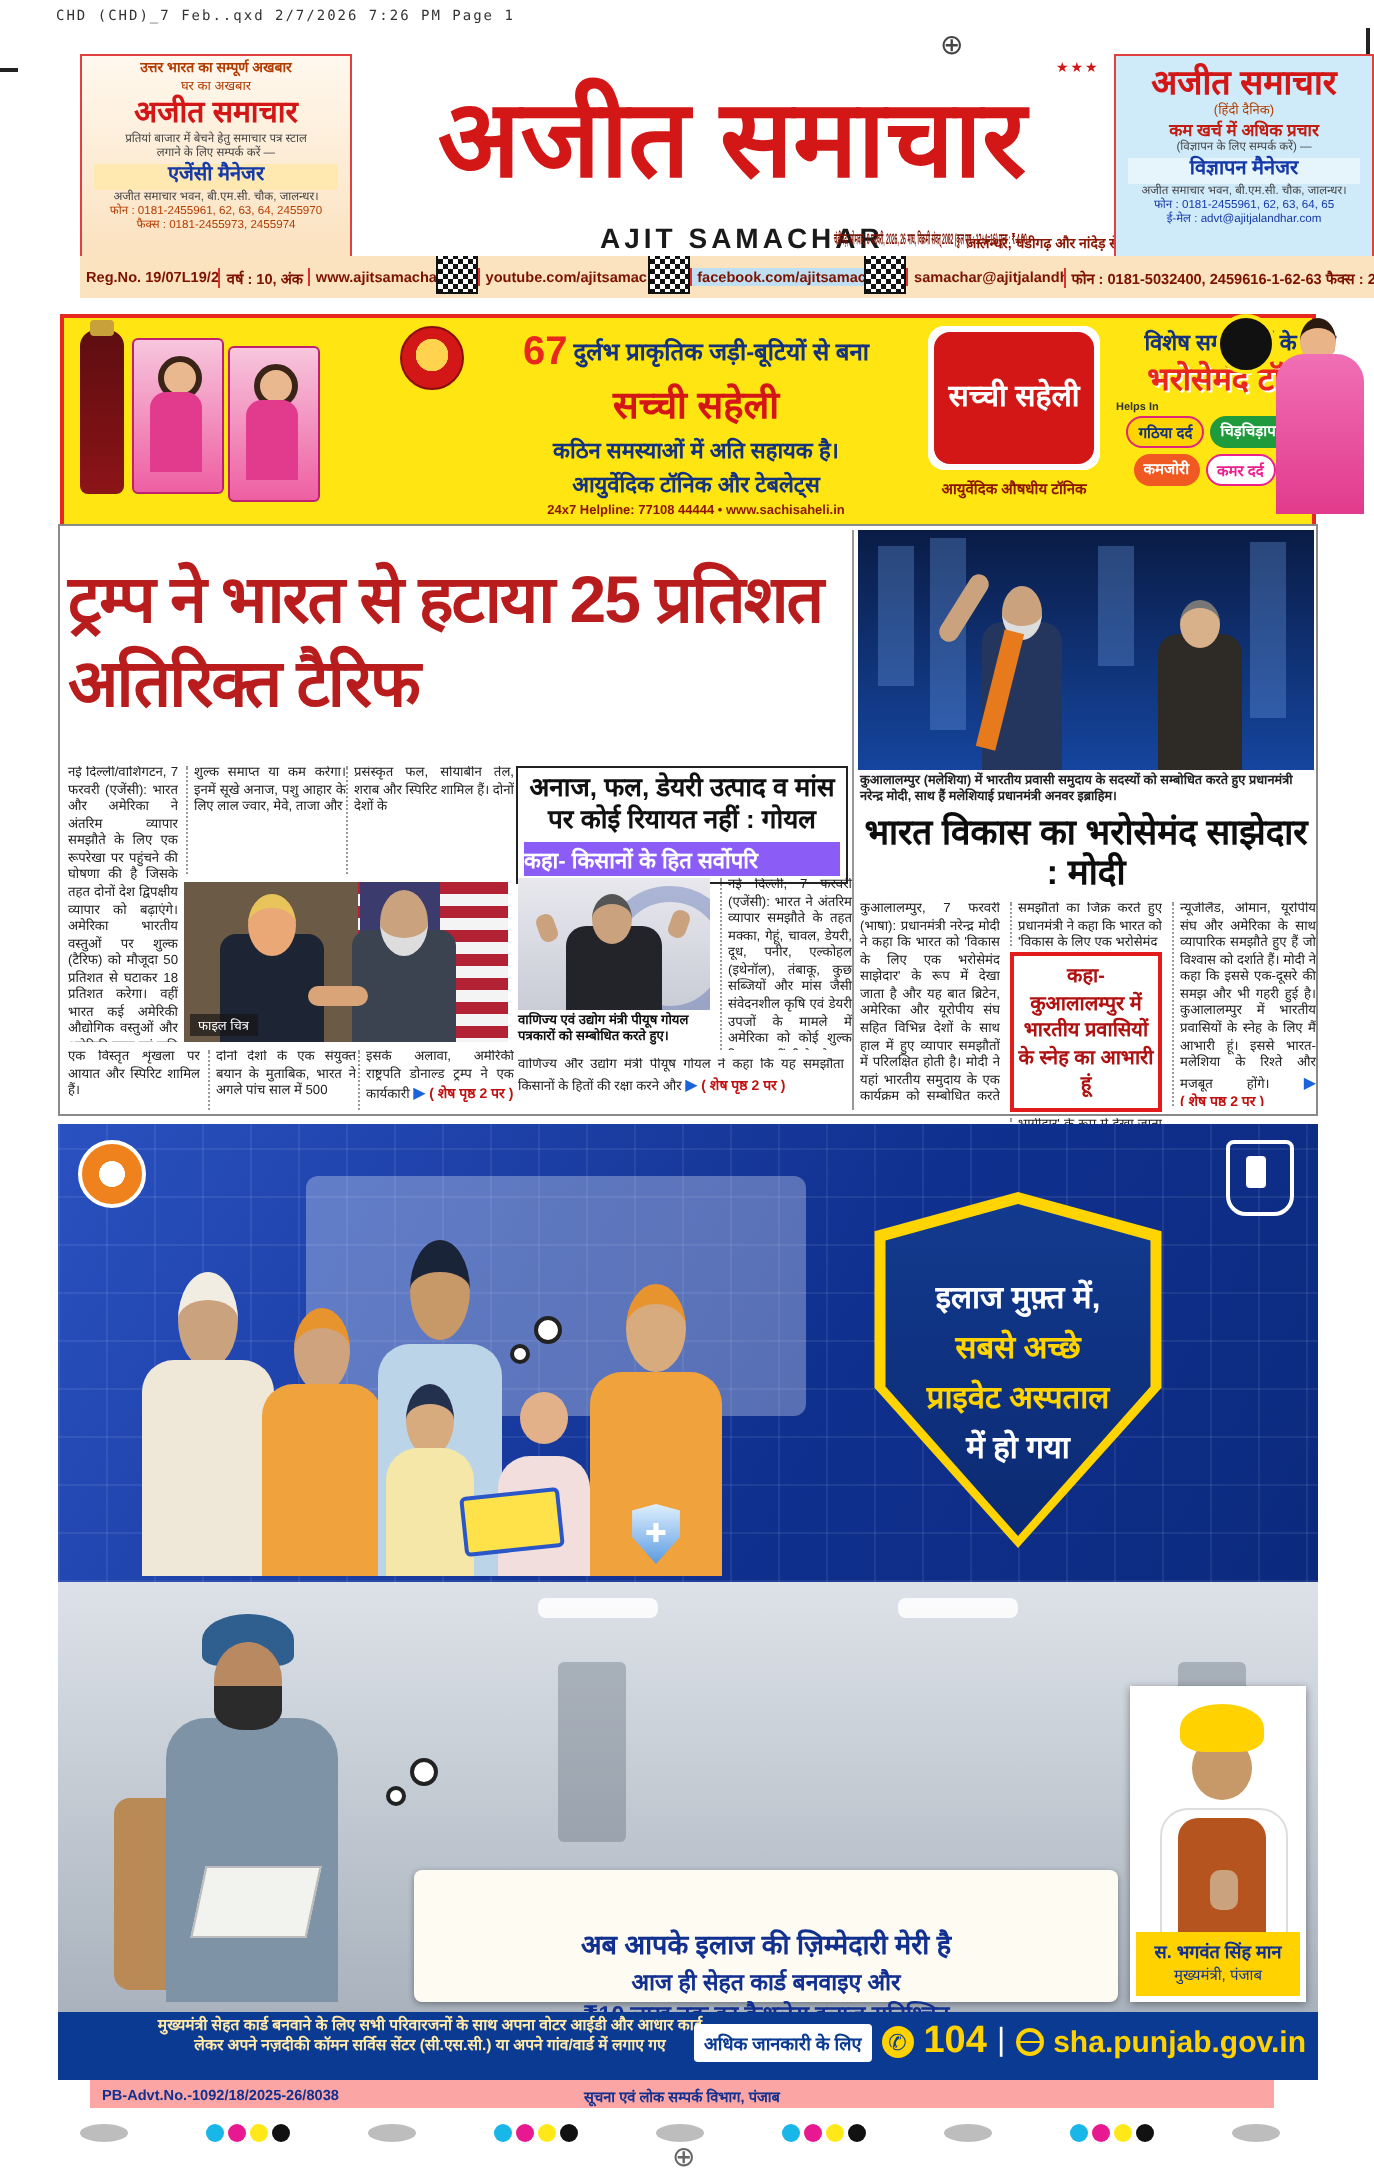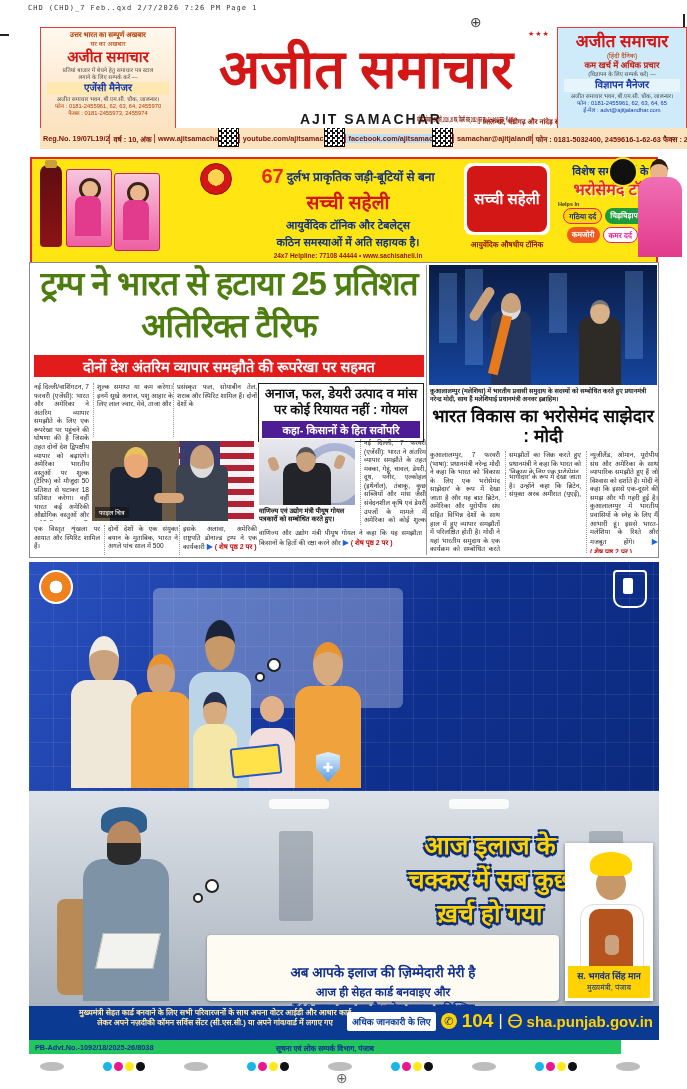--- a/index.html
+++ b/index.html
@@ -71,42 +71,42 @@
   .p3{background:#f05a22;color:#fff;}
   .p4{background:#fff;color:#ec1f8f;border:1.5px solid #ec1f8f;}
   .p5{background:#f2539f;color:#ffe512;}
   .model{left:600px;top:-6px;width:56px;height:104px;overflow:hidden;}
   .model .head{position:absolute;left:18px;top:6px;width:18px;height:18px;border-radius:50%;background:#e9b488;border-top:5px solid #2b1a10;}
   .model .body{position:absolute;left:6px;top:24px;width:44px;height:80px;border-radius:14px 14px 0 0;background:linear-gradient(#f06fb4,#e23a8c);}
   .offerbadge{left:576px;top:-2px;width:26px;height:26px;border-radius:50%;background:#111;border:2px solid #ffe512;}
   
   .news{left:29px;top:262px;width:630px;height:296px;border:1.5px solid #8a8a8a;box-sizing:border-box;background:#fff;}
   .vline{left:396px;top:2px;width:1px;height:290px;background:#999;}
-  .lead-h{left:4px;top:0;width:390px;font-size:33px;font-weight:bold;color:#4d7c0f;line-height:1.26;text-align:center;letter-spacing:-1px;}
+  .lead-h{left:4px;top:16px;width:390px;font-size:33px;font-weight:bold;color:#b91c1c;line-height:1.26;text-align:left;letter-spacing:-1px;}
   .lead-sub{left:4px;top:92px;width:390px;height:22px;background:#e31b1b;color:#fff;font-size:14.5px;font-weight:bold;
             display:flex;align-items:center;justify-content:center;}
   .body-col{font-size:6.6px;color:#222;line-height:1.3;text-align:justify;overflow:hidden;}
   .dcol{border-left:1px dotted #999;padding-left:3px;}
   .t-photo{left:62px;top:178px;width:162px;height:80px;background:#6b5a46;overflow:hidden;}
   .t-flag{position:absolute;right:0;top:0;width:46%;height:100%;
           background:repeating-linear-gradient(180deg,#b22234 0 6px,#f4f4f4 6px 12px);}
   .t-canton{position:absolute;right:34px;top:0;width:40px;height:34px;background:#3c3b6e;}
   .fig{position:absolute;border-radius:8px 8px 0 0;}
   .t-trump{left:18px;top:26px;width:52px;height:54px;background:#1d2433;}
   .t-trump .hd{position:absolute;left:14px;top:-20px;width:24px;height:24px;border-radius:50%;background:#eaa876;border-top:7px solid #e8c45a;}
   .t-modi{left:84px;top:24px;width:52px;height:56px;background:#3c4350;}
   .t-modi .hd{position:absolute;left:14px;top:-20px;width:24px;height:24px;border-radius:50%;background:#caa27e;border-bottom:9px solid #ddd;}
   .t-hands{position:absolute;left:62px;top:52px;width:30px;height:10px;background:#d9a477;border-radius:5px;}
   .pcap{position:absolute;left:3px;bottom:3px;background:rgba(20,20,20,.65);color:#fff;font-size:6.5px;padding:1px 4px;}
   .cont{color:#c01212;font-weight:bold;font-size:7px;white-space:nowrap;}
   .tri{color:#1a63d8;font-size:8px;}
   
   .g-hbox{left:228px;top:120px;width:166px;border:1.5px solid #222;box-sizing:border-box;background:#fff;}
   .g-h{font-size:13px;font-weight:bold;color:#111;text-align:center;line-height:1.25;padding:2px 1px;}
-  .g-sub{margin:0 3px 3px;background:#4c1d95;color:#fff;font-size:11px;font-weight:bold;text-align:center;padding:1px 0;}
+  .g-sub{margin:0 3px 3px;background:#8b5cf6;color:#fff;font-size:11px;font-weight:bold;text-align:left;padding:1px 0;}
   .g-photo{left:229px;top:176px;width:96px;height:66px;background:linear-gradient(#e8e8ee,#c9ccd6);overflow:hidden;}
   .g-chakra{position:absolute;right:-14px;top:4px;width:52px;height:52px;border-radius:50%;border:8px solid rgba(40,70,160,.3);}
   .g-man{position:absolute;left:24px;top:24px;width:48px;height:42px;border-radius:10px 10px 0 0;background:#23242a;}
   .g-man .hd{position:absolute;left:13px;top:-16px;width:20px;height:20px;border-radius:50%;background:#caa27e;border-top:5px solid #555;}
   .g-hand{position:absolute;width:9px;height:14px;background:#caa27e;border-radius:4px;}
   .g-cap{left:229px;top:244px;width:98px;font-size:6.6px;font-weight:bold;color:#111;line-height:1.25;}
   
   .m-photo{left:399px;top:2px;width:228px;height:120px;background:linear-gradient(#0a1c46,#15459e);overflow:hidden;}
   .m-bld{position:absolute;top:8px;width:18px;background:rgba(120,170,240,.3);}
   .m-modi{position:absolute;left:62px;top:46px;width:40px;height:74px;border-radius:10px 10px 0 0;background:#24365e;}
@@ -183,21 +183,21 @@
   .notes{position:absolute;left:8px;top:2px;width:356px;text-align:center;font-size:7.8px;font-weight:bold;color:#ffe9a8;line-height:1.3;}
   .infocl{position:absolute;right:6px;top:4px;display:flex;align-items:center;gap:5px;}
   .infolabel{background:#fff;color:#0b3a93;font-size:9px;font-weight:bold;padding:3px 5px;border-radius:2px;}
   .phic{width:16px;height:16px;border-radius:50%;background:#ffd200;color:#0b3a93;font-size:11px;font-weight:bold;
         display:flex;align-items:center;justify-content:center;}
   .phnum{color:#ffd200;font-size:19px;font-weight:bold;}
   .pipe{color:#fff;font-size:16px;}
   .globe{width:14px;height:14px;border-radius:50%;border:2px solid #ffd200;box-sizing:border-box;
          background:linear-gradient(transparent 45%,#ffd200 45% 55%,transparent 55%);}
   .site{color:#ffd200;font-size:15px;font-weight:bold;}
-  .g-yellow{position:absolute;left:0;top:478px;width:592px;height:14px;background:#22c55e;color:#12308f;font-size:7.3px;font-weight:bold;}
+  .g-yellow{position:absolute;left:16px;top:478px;width:592px;height:14px;background:#fca5a5;color:#12308f;font-size:7.3px;font-weight:bold;}
   .advt{position:absolute;left:6px;top:3px;}
   .dept{position:absolute;left:0;top:3px;width:100%;text-align:center;}
   
   .marks{left:40px;top:1062px;width:600px;display:flex;align-items:center;justify-content:space-between;}
   .oval{width:24px;height:9px;border-radius:50%;background:#bdbdbd;}
   .dots{display:flex;gap:2px;}
   .dot{width:9px;height:9px;border-radius:50%;}
   .dc{background:#18b7e8;} .dm{background:#e81890;} .dy{background:#ffe818;} .dk{background:#111;}
   .botcross{left:336px;top:1070px;font-size:14px;color:#666;}
 </style>
@@ -260,22 +260,22 @@
         <div class="dress"></div>
       </div>
     <div class="abs carton" style="left:82px;top:14px">
         <div class="face"></div>
         <div class="dress"></div>
       </div>
     <div class="abs seal"></div>
     <div class="abs s-text">
       <div class="s-l1"><span class="s-67">67</span><span>दुर्लभ प्राकृतिक जड़ी-बूटियों से बना</span></div>
       <div class="s-brand">सच्ची सहेली</div>
+      <div class="s-l2">कठिन समस्याओं में अति सहायक है।</div>
       <div class="s-l2">आयुर्वेदिक टॉनिक और टेबलेट्स</div>
-      <div class="s-l2">कठिन समस्याओं में अति सहायक है।</div>
       <div class="s-help">24x7 Helpline: 77108 44444 • www.sachisaheli.in</div>
     </div>
     <div class="abs s-logo">
       <div class="s-logo-in">सच्ची सहेली</div>
     </div>
     <div class="abs s-logosub">आयुर्वेदिक औषधीय टॉनिक</div>
     <div class="abs tonic">
       <div class="t-h1">विशेष समस्याओं के लिए</div>
       <div class="t-h2">भरोसेमंद टॉनिक</div>
       <div class="t-helps">Helps In</div>
@@ -292,21 +292,20 @@
     <div class="abs model">
       <div class="head"></div>
       <div class="body"></div>
     </div>
   </div>
 
   <div class="abs news">
     <div class="abs vline"></div>
 
     <div class="abs lead-h">ट्रम्प ने भारत से हटाया 25 प्रतिशत अतिरिक्त टैरिफ</div>
-    <div class="abs lead-sub">दोनों देश अंतरिम व्यापार समझौते की रूपरेखा पर सहमत</div>
     <div class="abs body-col" style="left:4px;top:120px;width:55px;height:138px">नई दिल्ली/वाशिंगटन, 7 फरवरी (एजेंसी): भारत और अमेरिका ने अंतरिम व्यापार समझौते के लिए एक रूपरेखा पर पहुंचने की घोषणा की है जिसके तहत दोनों देश द्विपक्षीय व्यापार को बढ़ाएंगे। अमेरिका भारतीय वस्तुओं पर शुल्क (टैरिफ) को मौजूदा 50 प्रतिशत से घटाकर 18 प्रतिशत करेगा। वहीं भारत कई अमेरिकी औद्योगिक वस्तुओं और अमेरिकी खाद्य एवं कृषि उत्पादों की</div>
     <div class="abs body-col dcol" style="left:63px;top:120px;width:76px;height:54px">शुल्क समाप्त या कम करेगा। इनमें सूखे अनाज, पशु आहार के लिए लाल ज्वार, मेवे, ताजा और</div>
     <div class="abs body-col dcol" style="left:143px;top:120px;width:80px;height:54px">प्रसंस्कृत फल, सोयाबीन तेल, शराब और स्पिरिट शामिल हैं। दोनों देशों के</div>
     <div class="abs t-photo">
       <div class="t-flag"></div>
       <div class="t-canton"></div>
       <div class="fig t-trump">
           <div class="hd"></div>
         </div>
       <div class="fig t-modi">
@@ -355,20 +354,21 @@
       </div>
       <div class="m-anwar">
           <div class="hd"></div>
         </div>
     </div>
     <div class="abs m-cap">कुआलालम्पुर (मलेशिया) में भारतीय प्रवासी समुदाय के सदस्यों को सम्बोधित करते हुए प्रधानमंत्री नरेन्द्र मोदी, साथ हैं मलेशियाई प्रधानमंत्री अनवर इब्राहिम।</div>
     <div class="abs m-head">भारत विकास का भरोसेमंद साझेदार : मोदी</div>
     <div class="abs body-col" style="left:400px;top:188px;width:70px;height:102px">कुआलालम्पुर, 7 फरवरी (भाषा): प्रधानमंत्री नरेन्द्र मोदी ने कहा कि भारत को 'विकास के लिए एक भरोसेमंद साझेदार' के रूप में देखा जाता है और यह बात ब्रिटेन, अमेरिका और यूरोपीय संघ सहित विभिन्न देशों के साथ हाल में हुए व्यापार समझौतों में परिलक्षित होती है। मोदी ने यहां भारतीय समुदाय के एक कार्यक्रम को सम्बोधित करते हुए कहा कि भारतीय प्रवासी भारत और मलेशिया के बीच एक मजबूत सेतु का काम करते हैं।</div>
     <div class="abs" style="left:475px;top:188px;width:76px;height:102px">
       <div class="body-col dcol" style="height:22px">समझौतों का जिक्र करते हुए प्रधानमंत्री ने कहा कि भारत को 'विकास के लिए एक भरोसेमंद</div>
+      <div class="m-quote">कहा- कुआलालम्पुर में भारतीय प्रवासियों के स्नेह का आभारी हूं</div>
       <div class="body-col dcol" style="height:24px">भागीदार' के रूप में देखा जाता है। उन्होंने कहा कि ब्रिटेन, संयुक्त अरब अमीरात (यूएई), ऑस्ट्रेलिया,</div>
     </div>
     <div class="abs body-col dcol" style="left:556px;top:188px;width:68px;height:102px">
       <span>न्यूजीलैंड, ओमान, यूरोपीय संघ और अमेरिका के साथ व्यापारिक समझौते हुए हैं जो विश्वास को दर्शाते हैं। मोदी ने कहा कि इससे एक-दूसरे की समझ और भी गहरी हुई है। कुआलालम्पुर में भारतीय प्रवासियों के स्नेह के लिए मैं आभारी हूं। इससे भारत-मलेशिया के रिश्ते और मजबूत होंगे।</span>
       <span class="tri">▶</span>
       <span class="cont">( शेष पृष्ठ 2 पर )</span>
     </div>
   </div>
 
   <div class="abs govt">
@@ -399,41 +399,46 @@
           <div class="bd" style="height:60px;background:#f3dede"></div>
         </div>
         <div class="person" style="left:252px;top:48px;width:66px;height:152px">
           <div class="hd" style="top:6px;width:30px;height:34px;background:#d8ab7e;border-top:10px solid #e8942e"></div>
           <div class="bd" style="height:102px;background:#f0a23c"></div>
         </div>
         <div class="card"></div>
       </div>
       <div class="bdot" style="left:238px;top:96px;width:10px;height:10px"></div>
       <div class="bdot" style="left:226px;top:110px;width:6px;height:6px"></div>
+      <div class="shieldO">
+        <div class="shieldI">
+          <div class="sh-l shw">इलाज मुफ़्त में,</div>
+          <div class="sh-l shy">सबसे अच्छे</div>
+          <div class="sh-l shy">प्राइवेट अस्पताल</div>
+          <div class="sh-l shw">में हो गया</div>
+        </div>
+      </div>
       <div class="minishield">✚</div>
     </div>
 
     <div class="g-bot">
       <div class="light" style="left:240px"></div>
       <div class="light" style="left:420px"></div>
       <div class="door" style="left:250px"></div>
       <div class="door" style="left:560px"></div>
       <div class="chair"></div>
       <div class="patient">
         <div class="pt-bd"></div>
         <div class="pt-tb"></div>
         <div class="pt-hd"></div>
         <div class="pt-beard"></div>
         <div class="papers"></div>
       </div>
       <div class="bdot" style="left:176px;top:88px;width:10px;height:10px"></div>
       <div class="bdot" style="left:164px;top:102px;width:6px;height:6px"></div>
-      <div class="bigtext pre">आज इलाज के
-चक्कर में सब कुछ
-ख़र्च हो गया</div>
       <div class="whitebox">
         <div class="wb1">अब आपके इलाज की ज़िम्मेदारी मेरी है</div>
         <div class="wbdiv"></div>
         <div class="wb2 pre">आज ही सेहत कार्ड बनवाइए और
 ₹10 लाख तक का कैशलेस इलाज सुनिश्चित</div>
       </div>
       <div class="cmcard">
         <div class="cm-bd">
             <div class="cm-vest"></div>
             <div class="cm-hands"></div>

